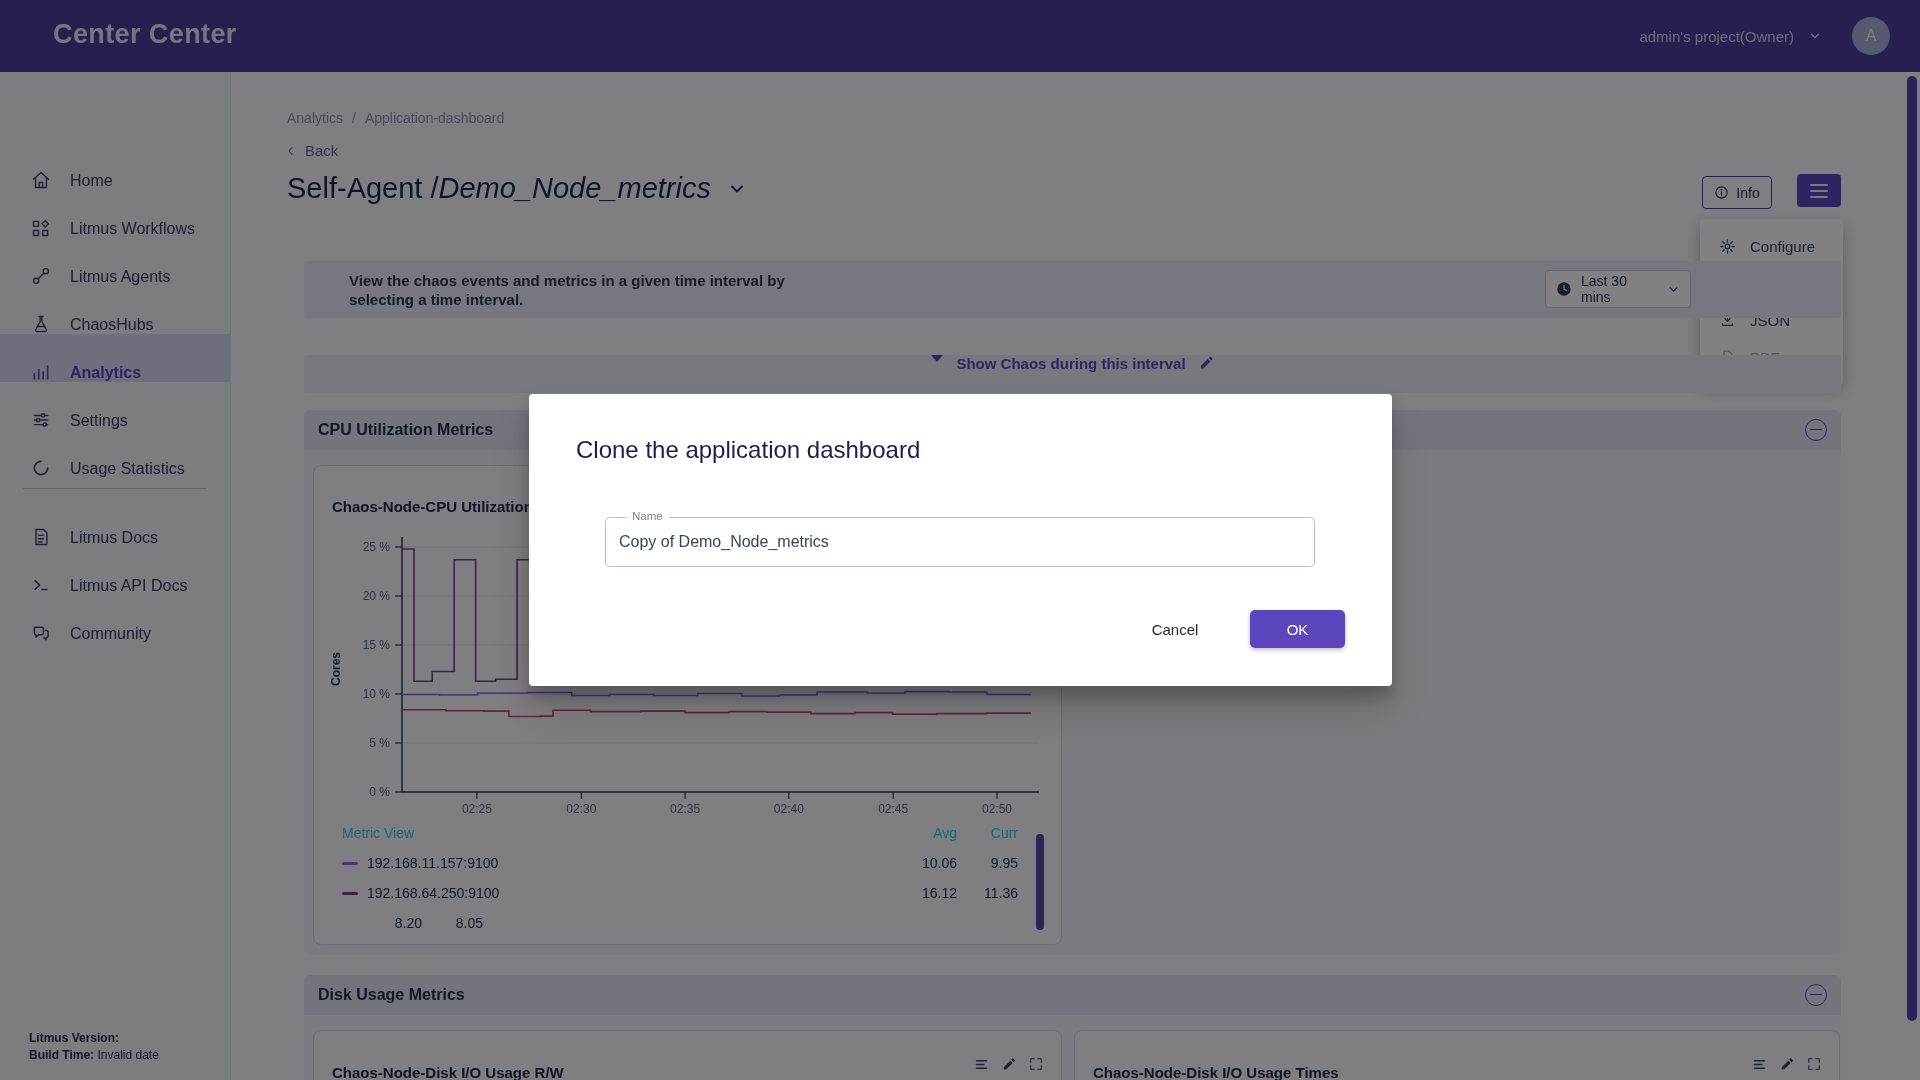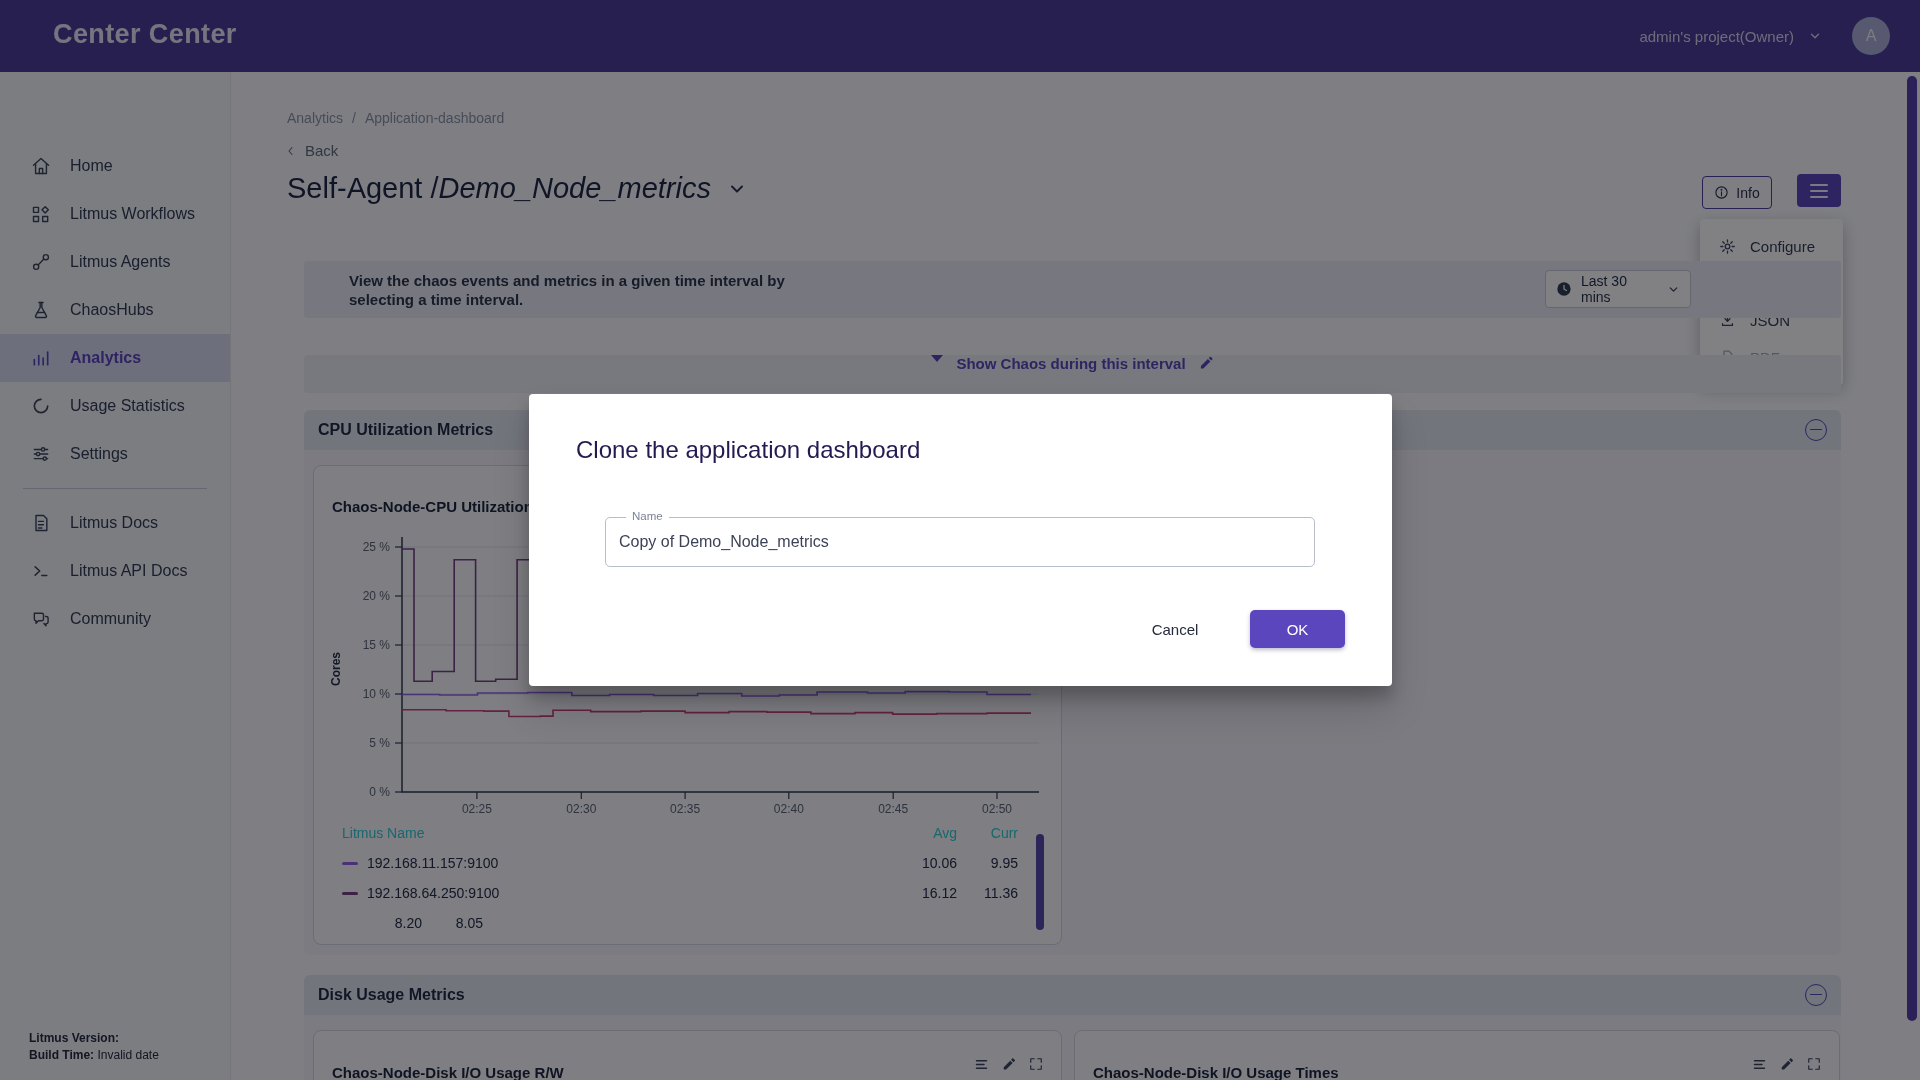--- a/index.html
+++ b/index.html
@@ -10,21 +10,21 @@
   .topbar{position:absolute;top:0;left:0;width:1920px;height:72px;background:#4A3A96;}
   .brand{position:absolute;left:53px;top:19px;font-size:27px;font-weight:bold;color:#E9E7F4;letter-spacing:.4px;}
   .topbar-right{position:absolute;right:30px;top:0;height:72px;display:flex;align-items:center;gap:30px;}
   .project{display:flex;align-items:center;gap:14px;color:#D8D5EC;font-size:15px;cursor:pointer;}
   .avatar{width:38px;height:38px;border-radius:50%;background:#A9AED6;color:#F4F4FA;display:flex;
           align-items:center;justify-content:center;font-size:16px;cursor:pointer;}
 
   
   .sidebar{position:absolute;top:72px;left:0;width:230px;height:1008px;background:#F5F6F9;border-right:1px solid #E4E7ED;}
   .nav{position:absolute;top:70px;left:0;width:230px;}
-  .nav-item{display:flex;align-items:center;height:48px;padding-left:30px;gap:18px;font-size:16px;color:#2F3B52;cursor:pointer;}
+  .nav-item{display:flex;align-items:flex-end;height:48px;padding-left:30px;gap:18px;font-size:16px;color:#2F3B52;cursor:pointer;}
   .nav-item .ic{width:22px;display:flex;justify-content:center;color:#39445A;}
   .nav-item.selected{background:#D7DAF1;color:#5B44BA;font-weight:bold;}
   .nav-item.selected .ic{color:#5B44BA;}
   .nav-divider{height:1px;background:#C8CCD8;margin:10px 23px;}
   .sidebar-version{position:absolute;left:29px;bottom:16px;font-size:12px;color:#232B3E;line-height:17px;}
   .sidebar-version b{font-weight:bold;}
 
   
   .breadcrumb{position:absolute;left:287px;top:110px;font-size:14px;color:#8A93A8;display:flex;gap:9px;}
   .breadcrumb .crumb{cursor:pointer;}
@@ -181,38 +181,38 @@
               <path d="M4 20 V14"></path>
               <path d="M9.3 20 V9"></path>
               <path d="M14.6 20 V12"></path>
               <path d="M20 20 V5"></path>
             </svg>
           </span>
         <span>Analytics</span>
       </div>
       <div class="nav-item">
         <span class="ic">
-            <svg class="ic-svg" width="20" height="20" viewBox="0 0 24 24" fill="none" stroke="currentColor" stroke-width="2" stroke-linecap="round">
-              <path d="M12 4 a8 8 0 1 0 8 8"></path>
-            </svg>
-          </span>
-        <span>Usage Statistics</span>
-      </div>
-      <div class="nav-item">
-        <span class="ic">
             <svg class="ic-svg" width="20" height="20" viewBox="0 0 24 24" fill="none" stroke="currentColor" stroke-width="1.7" stroke-linecap="round">
               <path d="M4 6.5 h16"></path>
               <path d="M4 12 h16"></path>
               <path d="M4 17.5 h16"></path>
               <circle cx="14.5" cy="6.5" r="2" fill="#F5F6F9"></circle>
               <circle cx="8.5" cy="12" r="2" fill="#F5F6F9"></circle>
               <circle cx="16.5" cy="17.5" r="2" fill="#F5F6F9"></circle>
             </svg>
           </span>
         <span>Settings</span>
+      </div>
+      <div class="nav-item">
+        <span class="ic">
+            <svg class="ic-svg" width="20" height="20" viewBox="0 0 24 24" fill="none" stroke="currentColor" stroke-width="2" stroke-linecap="round">
+              <path d="M12 4 a8 8 0 1 0 8 8"></path>
+            </svg>
+          </span>
+        <span>Usage Statistics</span>
       </div>
       <div class="nav-divider"></div>
       <div class="nav-item">
         <span class="ic">
             <svg class="ic-svg" width="20" height="20" viewBox="0 0 24 24" fill="none" stroke="currentColor" stroke-width="1.7" stroke-linecap="round" stroke-linejoin="round">
               <path d="M6 3 h9 l4 4 v14 H6 Z"></path>
               <path d="M9 10 h6"></path>
               <path d="M9 14 h6"></path>
               <path d="M9 18 h4"></path>
             </svg>
@@ -414,21 +414,21 @@
         <text x="566.2" y="294" font-size="12" fill="#5A6374" text-anchor="middle" font-family="Liberation Sans, sans-serif">02:45</text>
         <line x1="670.0" y1="273" x2="670.0" y2="280" stroke="#2E3A52" stroke-width="1.2"></line>
         <text x="670.0" y="294" font-size="12" fill="#5A6374" text-anchor="middle" font-family="Liberation Sans, sans-serif">02:50</text>
         <path d="M75 18 V273 H712" fill="none" stroke="#2E3A52" stroke-width="1.5"></path>
         <polyline fill="none" stroke="#9061E8" stroke-width="1.6" points="75.0,175.5 112.7,175.5 112.7,176.0 150.5,176.0 150.5,174.0 200.8,174.0 200.8,173.5 244.8,173.5 244.8,176.5 282.6,176.5 282.6,175.5 326.6,175.5 326.6,176.5 370.6,176.5 370.6,174.5 414.7,174.5 414.7,177.0 452.4,177.0 452.4,176.0 490.1,176.0 490.1,173.0 540.5,173.0 540.5,174.0 578.2,174.0 578.2,172.6 622.2,172.6 622.2,173.0 660.0,173.0 660.0,175.5 704.0,175.5"></polyline>
         <polyline fill="none" stroke="#744080" stroke-width="1.6" points="75.0,30.0 87.0,30.0 87.0,162.3 105.2,162.3 105.2,152.5 127.2,152.5 127.2,40.7 148.6,40.7 148.6,162.3 168.7,162.3 168.7,160.3 190.1,160.3 190.1,40.7 251.1,40.7 251.1,162.3 288.9,162.3 288.9,40.7 358.1,40.7 358.1,161.3 402.1,161.3 402.1,40.7 471.3,40.7 471.3,162.3 515.3,162.3 515.3,40.7 590.8,40.7 590.8,161.7 704.0,161.7"></polyline>
         <polyline fill="none" stroke="#C73E78" stroke-width="1.6" points="75.0,190.7 119.0,190.7 119.0,191.7 156.8,191.7 156.8,192.1 181.9,192.1 181.9,197.5 213.4,197.5 213.4,197.1 226.0,197.1 226.0,191.2 263.7,191.2 263.7,192.6 314.0,192.6 314.0,192.1 358.1,192.1 358.1,193.6 402.1,193.6 402.1,192.6 439.8,192.6 439.8,193.1 483.9,193.1 483.9,194.6 527.9,194.6 527.9,193.6 565.6,193.6 565.6,195.1 609.6,195.1 609.6,194.6 660.0,194.6 660.0,194.1 704.0,194.1"></polyline>
       </svg>
     <div class="metric-table">
       <div class="mt-row mt-head">
-        <span class="col-name">Litmus Name</span>
+        <span class="col-name">Metric View</span>
         <span class="col-avg">Avg</span>
         <span class="col-curr">Curr</span>
       </div>
       <div class="mt-row">
         <span class="col-name">
             <i class="dash" style="background: rgb(144, 97, 232);"></i>
             <span>192.168.11.157:9100</span>
           </span>
         <span class="col-avg">10.06</span>
         <span class="col-curr">9.95</span>

